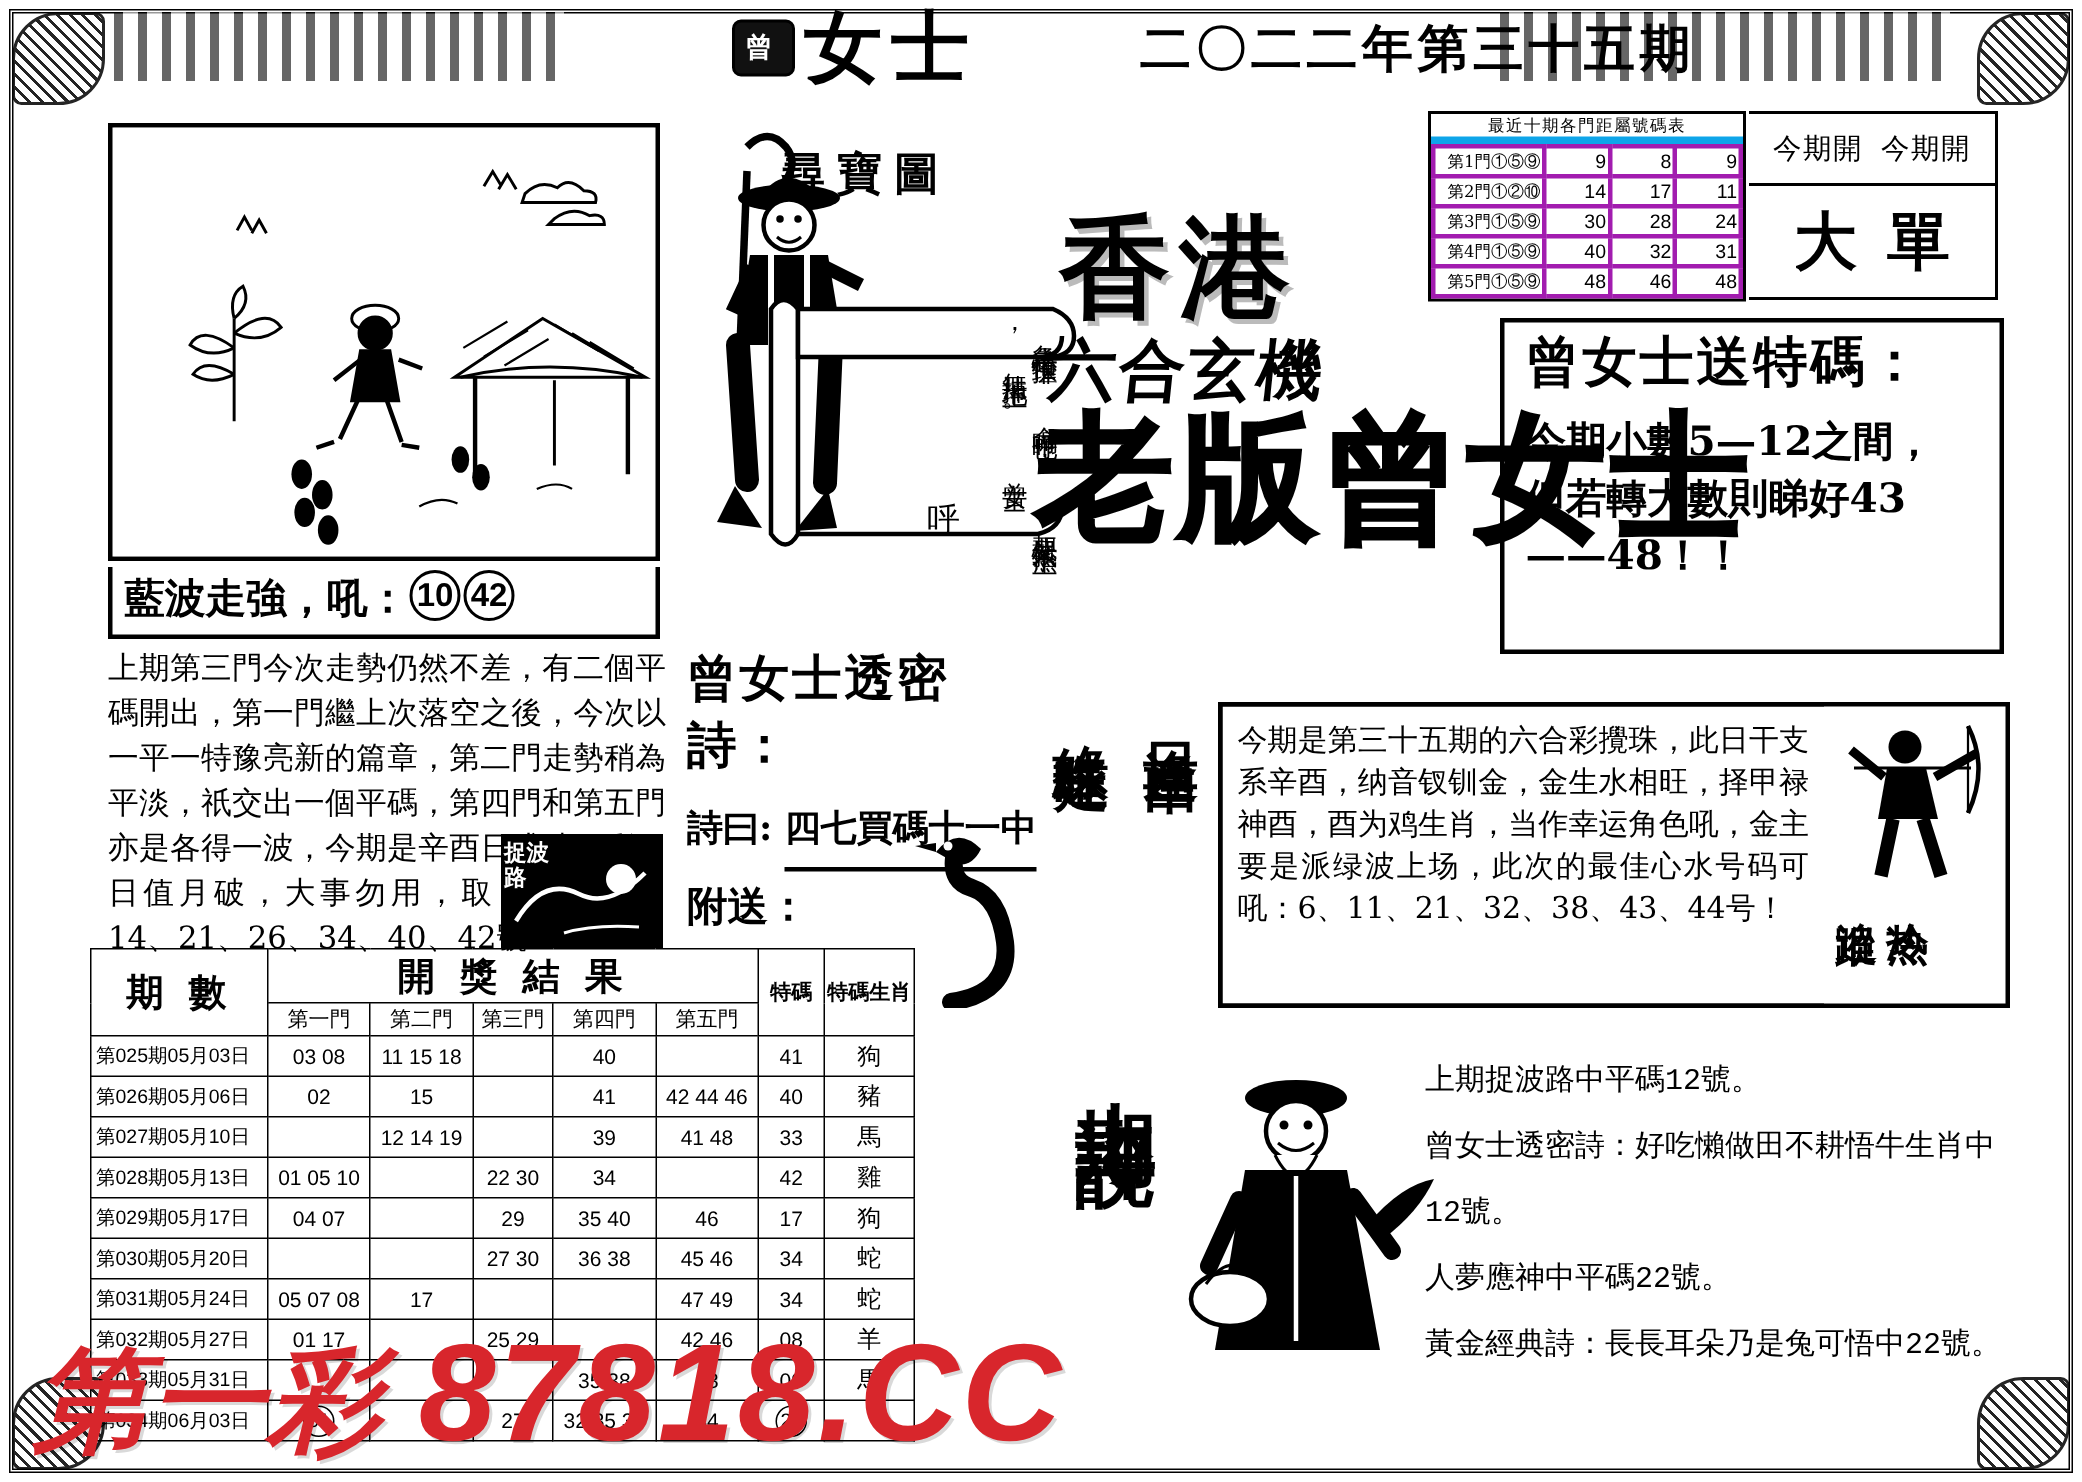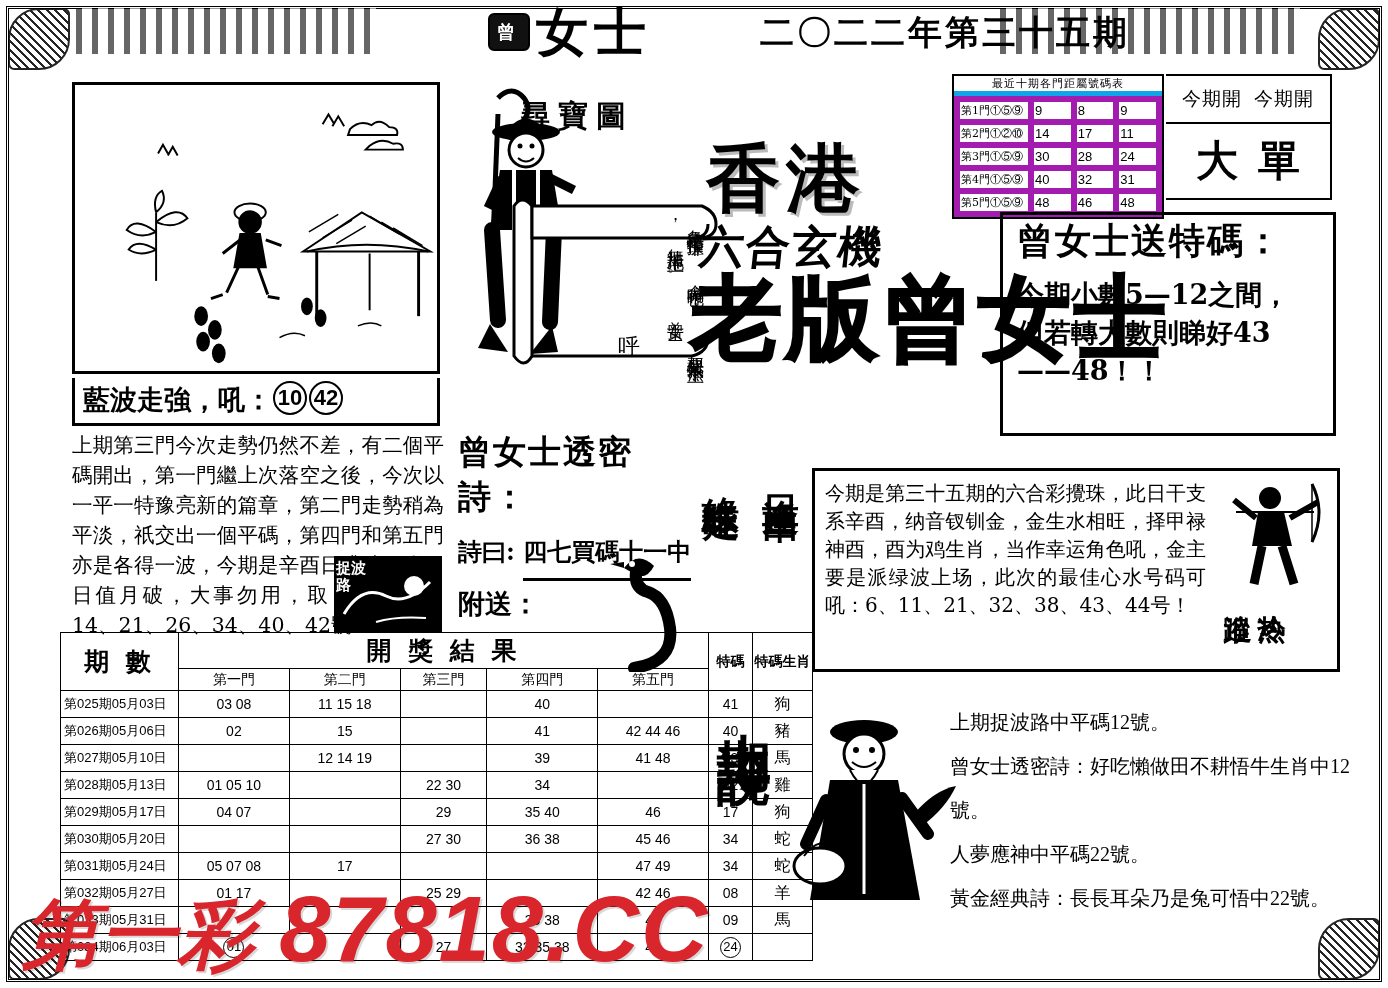--- a/index.html
+++ b/index.html
@@ -179,21 +179,21 @@
   .mini-table-wrap {
     position:absolute; left:952px; top:74px; width:212px;
     border:2px solid #000; background:#fff;
   }
   .mini-title {
     font-size:11px; text-align:center; border-bottom:5px solid #0ea5e9;
     font-family:"DejaVu Serif", serif; letter-spacing:1px;
   }
   table.mini { border-collapse:collapse; width:100%; font-size:13px; }
   table.mini td {
-    border:6px solid #a21caf; text-align:left; height:17px;
+    border:3px solid #a21caf; text-align:right; height:17px;
     font-family:"Liberation Sans", sans-serif;
     margin-top:16px;
   }
   table.mini td.lbl {
     font-size:11px; font-family:"DejaVu Serif", serif; width:74px;
   }
   .mini-head-right {
     position:absolute; left:1166px; top:74px; width:166px; height:50px;
     border:2px solid #000; border-left:none;
     display:flex; align-items:center; justify-content:center;
@@ -242,28 +242,28 @@
     display:flex; gap:4px;
     font-family:"DejaVu Serif", serif; font-weight:bold;
     font-size:28px; line-height:30px;
   }
   .art-words div {
     writing-mode:vertical-rl; text-orientation:upright; letter-spacing:2px;
   }
   
   .notes {
     position:absolute; left:950px; top:700px; width:400px;
-    font-family:Liberation Serif, serif;
+    font-family:Liberation Mono, monospace;
     font-size:20px; line-height:44px;
   }
   
   .results {
     position:absolute; left:60px; top:632px; width:640px;
   }
-  table.res { border-collapse:collapse; width:753px; }
+  table.res { border-collapse:collapse; width:550px; }
   table.res th, table.res td {
     border:1.5px solid #000;
     font-family:"Liberation Sans", sans-serif;
     font-size:14px; height:27px; text-align:center;
   }
   table.res th.cap {
     font-family:"DejaVu Serif", serif; font-size:25px;
     letter-spacing:4px; height:34px; font-weight:bold;
   }
   table.res th.sub {

